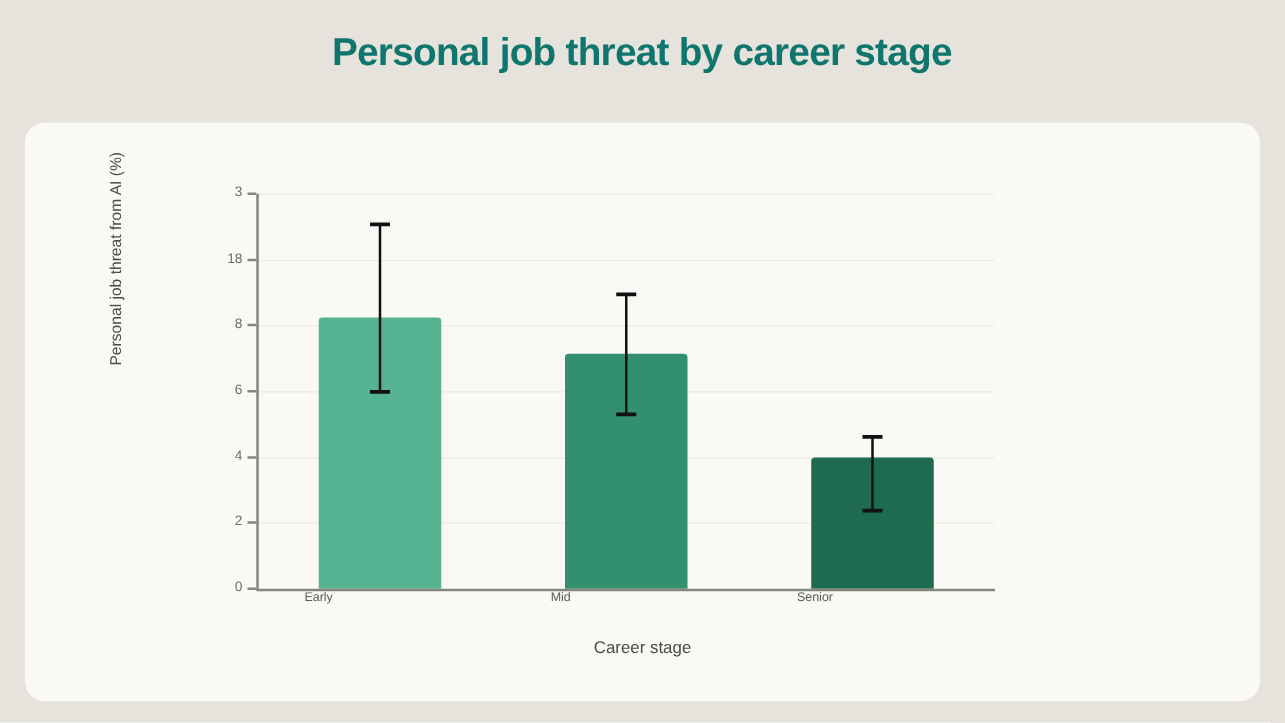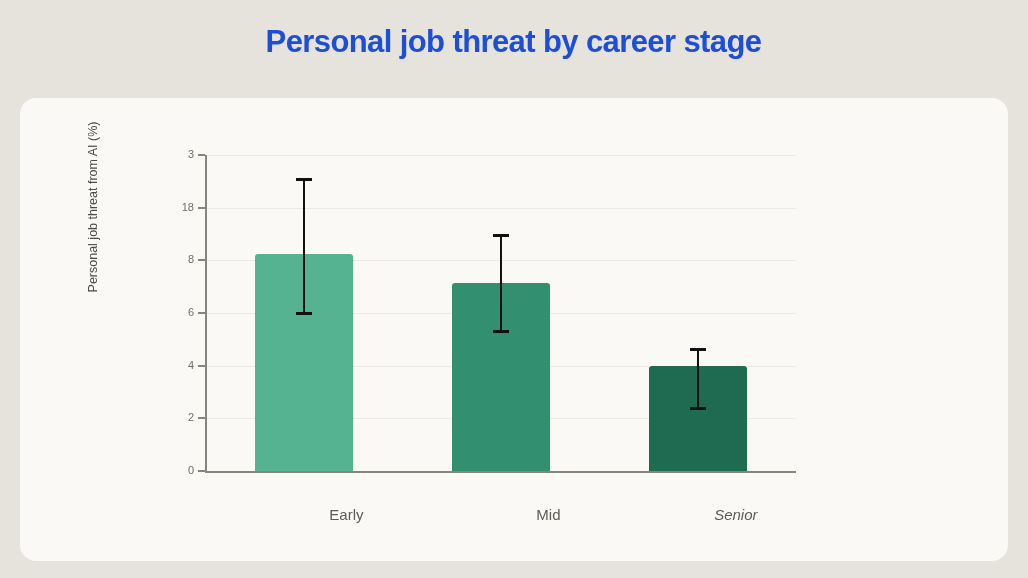--- a/index.html
+++ b/index.html
@@ -19,21 +19,21 @@
     height: 578px;
   }
   .chart-title {
     position: absolute;
     top: 24px;
     left: 0;
     width: 1027px;
     text-align: center;
     font-size: 31px;
     font-weight: bold;
-    color: #1d4ed8;
+    color: #0f766e;
     letter-spacing: -0.6px;
     white-space: nowrap;
   }
   .card {
     position: absolute;
     left: 20px;
     top: 98px;
     width: 988px;
     height: 463px;
     background: #FAF9F6;
@@ -110,24 +110,24 @@
     background: #111111;
   }
   .errorbar-cap {
     position: absolute;
     width: 16px;
     height: 3px;
     background: #111111;
   }
   .xtick-label {
     position: absolute;
-    top: 408px;
-    font-size: 15px;
+    top: 375px;
+    font-size: 10px;
     color: #5C5C57;
-    text-align: right;
+    text-align: left;
     width: 120px;
   }
   .xaxis-title {
     position: absolute;
     top: 412px;
     left: 0;
     width: 988px;
     text-align: center;
     font-size: 13.5px;
     color: #4A4A46;
@@ -216,19 +216,20 @@
             <div class="errorbar-cap" style="left: 484.5px; top: 251.8px; background: rgb(17, 17, 17);"></div>
           </div>
       </div>
 
       <div class="axis-y-spine"></div>
       <div class="axis-x-spine"></div>
 
       <div id="xtick-labels">
           <div class="xtick-label" style="left: 223.5px;">Early</div>
           <div class="xtick-label" style="left: 420.5px;">Mid</div>
-          <div class="xtick-label" style="left: 617.5px; font-style: italic;">Senior</div>
+          <div class="xtick-label" style="left: 617.5px;">Senior</div>
         </div>
 
+      <div class="xaxis-title">Career stage</div>
     </div>
   </div>
 
 </div>
 
 </body></html>

